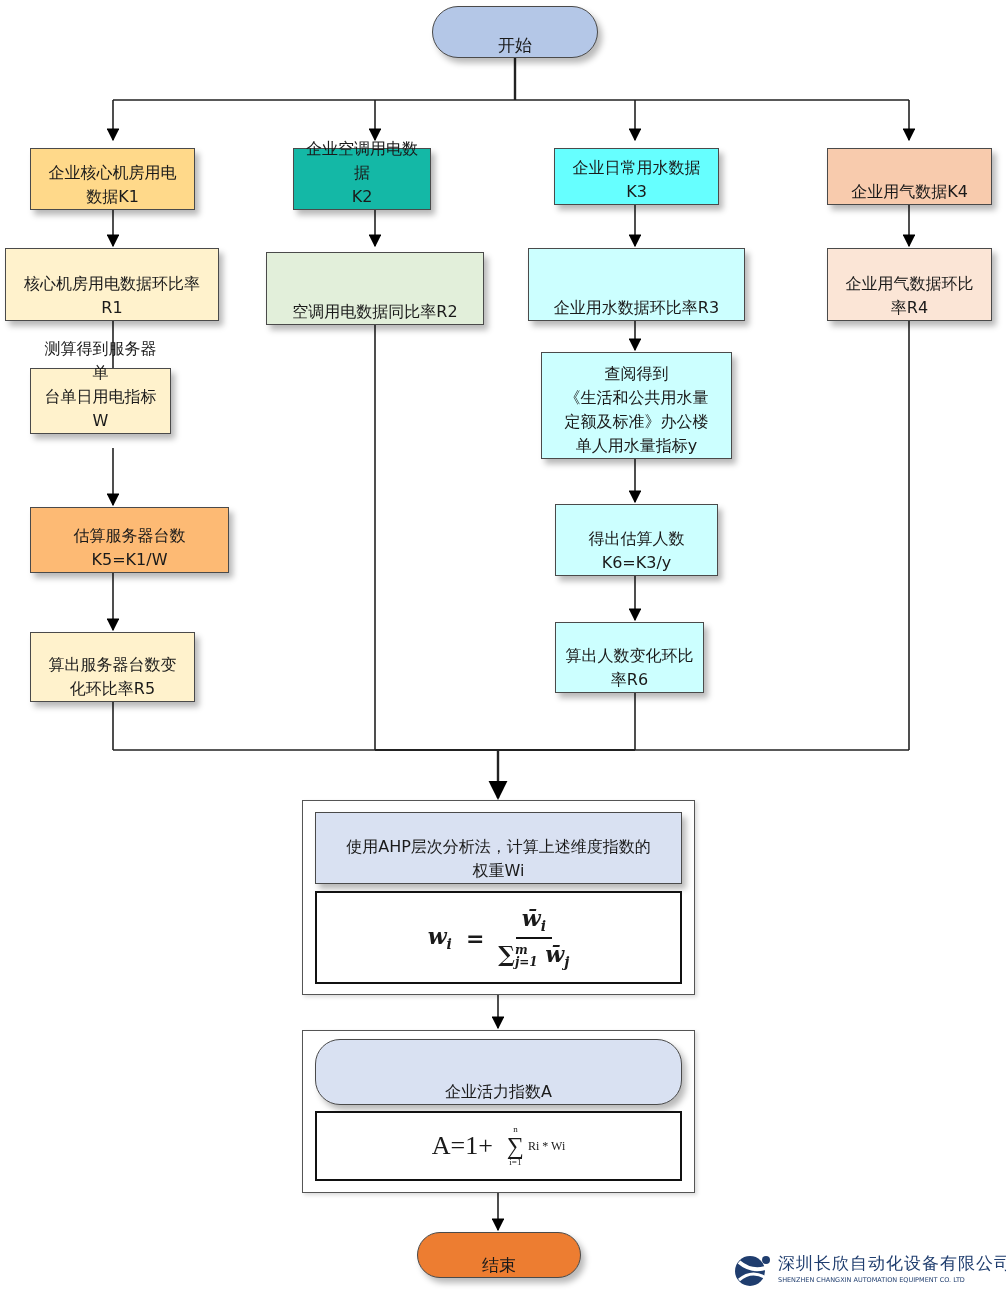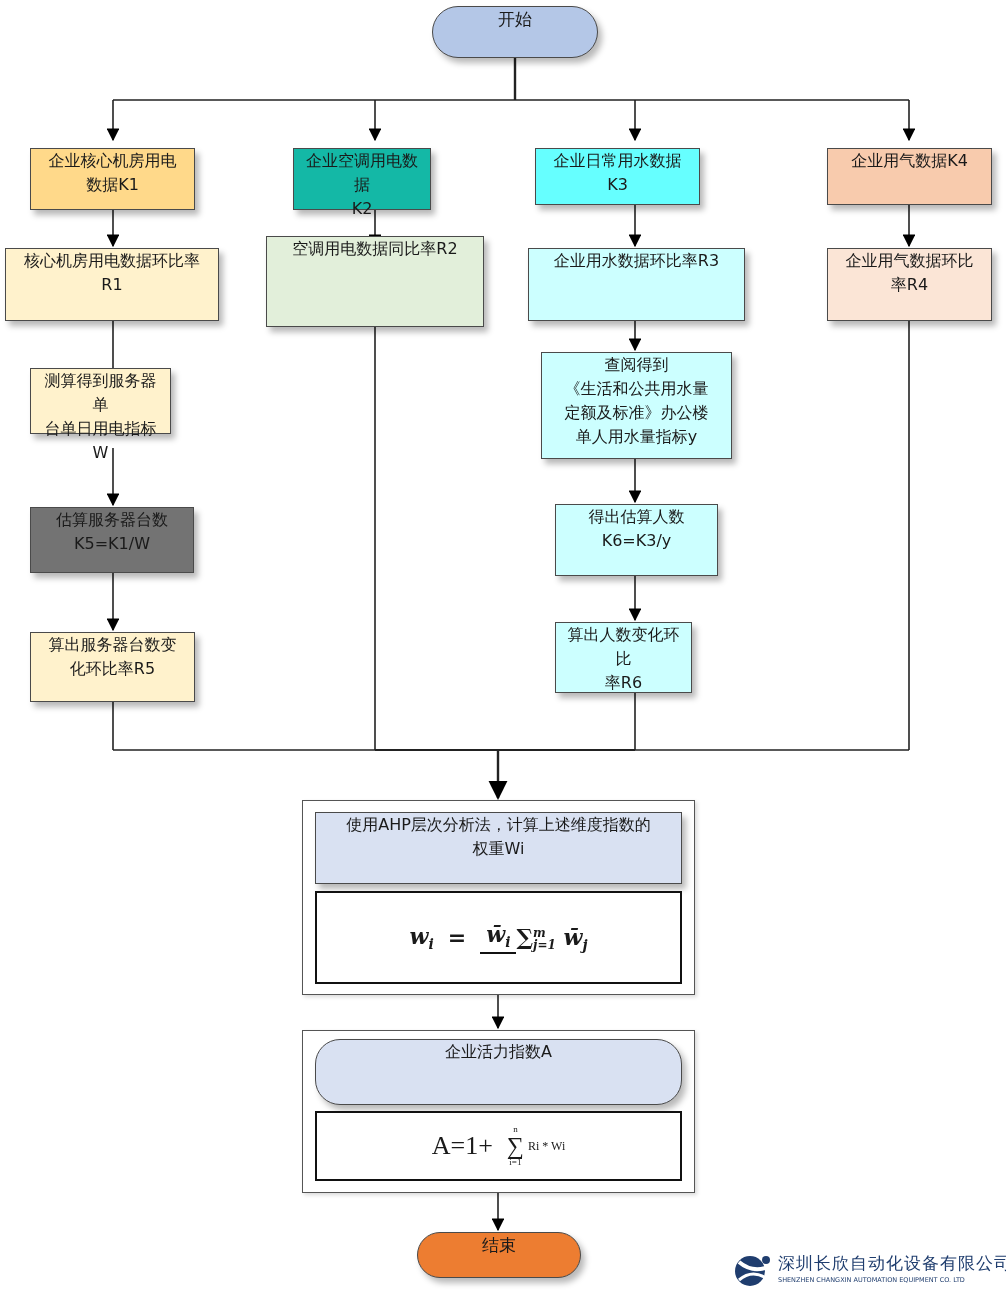--- a/index.html
+++ b/index.html
@@ -1,30 +1,30 @@
 <!DOCTYPE html>
 <html><head>
 <meta charset="utf-8">
 <style>
   html, body { margin:0; padding:0; background:#ffffff; }
   body { width:1006px; height:1293px; position:relative; overflow:hidden;
          font-family:"DejaVu Sans", "Liberation Sans", sans-serif; color:#1a1a1a; }
   #lines { position:absolute; left:0; top:0; width:1006px; height:1293px; }
   .box { position:absolute; box-sizing:border-box; border:1.5px solid #4a4a4a;
-         display:flex; align-items:flex-start; justify-content:center; text-align:center;
+         display:flex; align-items:flex-end; justify-content:center; text-align:center;
          font-size:16px; line-height:24px; padding:0 6px;
          box-shadow:4px 5px 6px rgba(0,0,0,0.28); white-space:pre-line; }
   .term { border-radius:30px; font-size:17px; }
   .outer { position:absolute; box-sizing:border-box; border:1.5px solid #555; background:#fff;
            box-shadow:2px 2px 4px rgba(0,0,0,0.15); }
   .formula { position:absolute; box-sizing:border-box; border:2.5px solid #111; background:#fff;
              display:flex; align-items:center; justify-content:center; }
   .f1 { font-family:"DejaVu Serif", serif; font-weight:bold; font-style:italic; font-size:22px;
         display:flex; align-items:center; gap:14px; }
-  .frac { display:inline-flex; flex-direction:row; align-items:center; }
+  .frac { display:inline-flex; flex-direction:column; align-items:center; }
   .frac .num { padding:0 6px 2px; border-bottom:2px solid #111; }
   .frac .den { padding-top:2px; }
   .f2 { font-family:"Liberation Serif", serif; font-size:26px; display:flex; align-items:center; }
   .sigma { display:inline-flex; flex-direction:column; align-items:center; margin:0 4px 0 14px; line-height:1; }
   .sigma .lim { font-size:9px; }
   .sigma .sym { font-size:24px; }
   .f2 .body { font-size:12px; }
   .logo { position:absolute; left:733px; top:1250px; width:270px; height:40px; }
   .logo-cn { position:absolute; left:45px; top:2px; font-size:17px; color:#1f3d6e; letter-spacing:1px; white-space:nowrap; }
   .logo-en { position:absolute; left:45px; top:26px; font-size:6.5px; color:#1f3d6e; white-space:nowrap; }
@@ -79,47 +79,47 @@
 
 <div class="box" style="left:30px;top:148px;width:165px;height:62px;background:#ffd98a;">
   <span>企业核心机房用电
 数据K1</span></div>
 <div class="box" style="left:5px;top:248px;width:214px;height:73px;background:#fff2cc;">
   <span>核心机房用电数据环比率
 R1</span></div>
 <div class="box" style="left:30px;top:368px;width:141px;height:66px;background:#fff2cc;">
   <span>测算得到服务器单
 台单日用电指标W</span></div>
-<div class="box" style="left:30px;top:507px;width:164px;height:66px;background:#737373;">
+<div class="box" style="left:30px;top:507px;width:199px;height:66px;background:#fdba74;">
   <span>估算服务器台数
 K5=K1/W</span></div>
 <div class="box" style="left:30px;top:632px;width:165px;height:70px;background:#fff2cc;">
   <span>算出服务器台数变
 化环比率R5</span></div>
 
 <div class="box" style="left:293px;top:148px;width:138px;height:62px;background:#14b8a6;">
   <span>企业空调用电数据
 K2</span></div>
-<div class="box" style="left:266px;top:236px;width:218px;height:91px;background:#e2efda;">
+<div class="box" style="left:266px;top:252px;width:218px;height:73px;background:#e2efda;">
   <span>空调用电数据同比率R2</span></div>
 
-<div class="box" style="left:535px;top:148px;width:165px;height:57px;background:#66ffff;padding-left:6px;">
+<div class="box" style="left:554px;top:148px;width:165px;height:57px;background:#66ffff;padding-left:6px;">
   <span>企业日常用水数据
 K3</span></div>
 <div class="box" style="left:528px;top:248px;width:217px;height:73px;background:#ccffff;">
   <span>企业用水数据环比率R3</span></div>
 <div class="box" style="left:541px;top:352px;width:191px;height:107px;background:#ccffff;">
   <span>查阅得到
 《生活和公共用水量
 定额及标准》办公楼
 单人用水量指标y</span></div>
 <div class="box" style="left:555px;top:504px;width:163px;height:72px;background:#ccffff;">
   <span>得出估算人数
 K6=K3/y</span></div>
-<div class="box" style="left:555px;top:622px;width:137px;height:71px;background:#ccffff;">
+<div class="box" style="left:555px;top:622px;width:149px;height:71px;background:#ccffff;">
   <span>算出人数变化环比
 率R6</span></div>
 
 <div class="box" style="left:827px;top:148px;width:165px;height:57px;background:#f8cbad;">
   <span>企业用气数据K4</span></div>
 <div class="box" style="left:827px;top:248px;width:165px;height:73px;background:#fbe5d6;">
   <span>企业用气数据环比
 率R4</span></div>
 
 <div class="outer" style="left:302px;top:800px;width:393px;height:195px;"></div>

